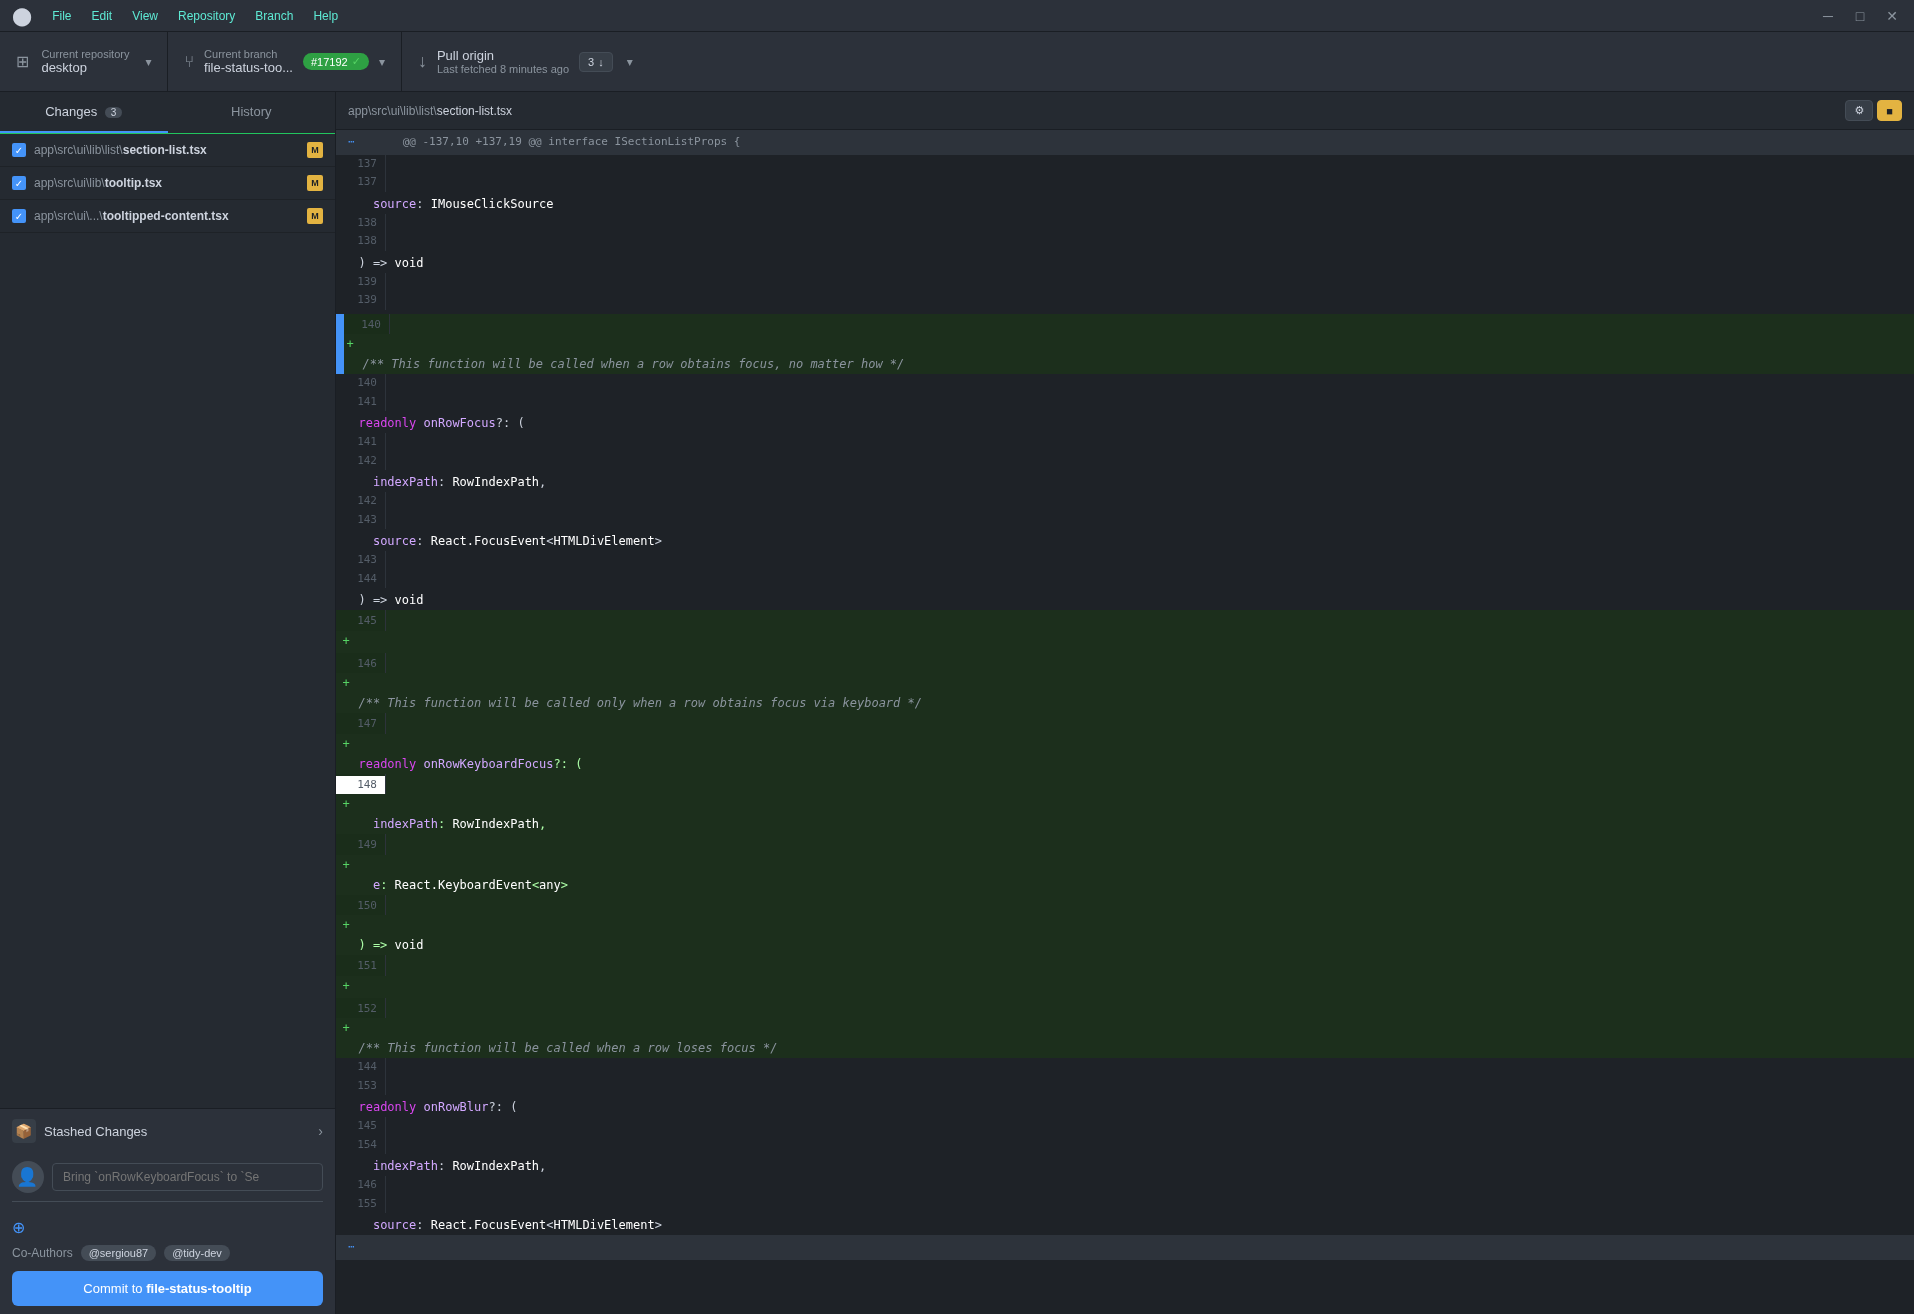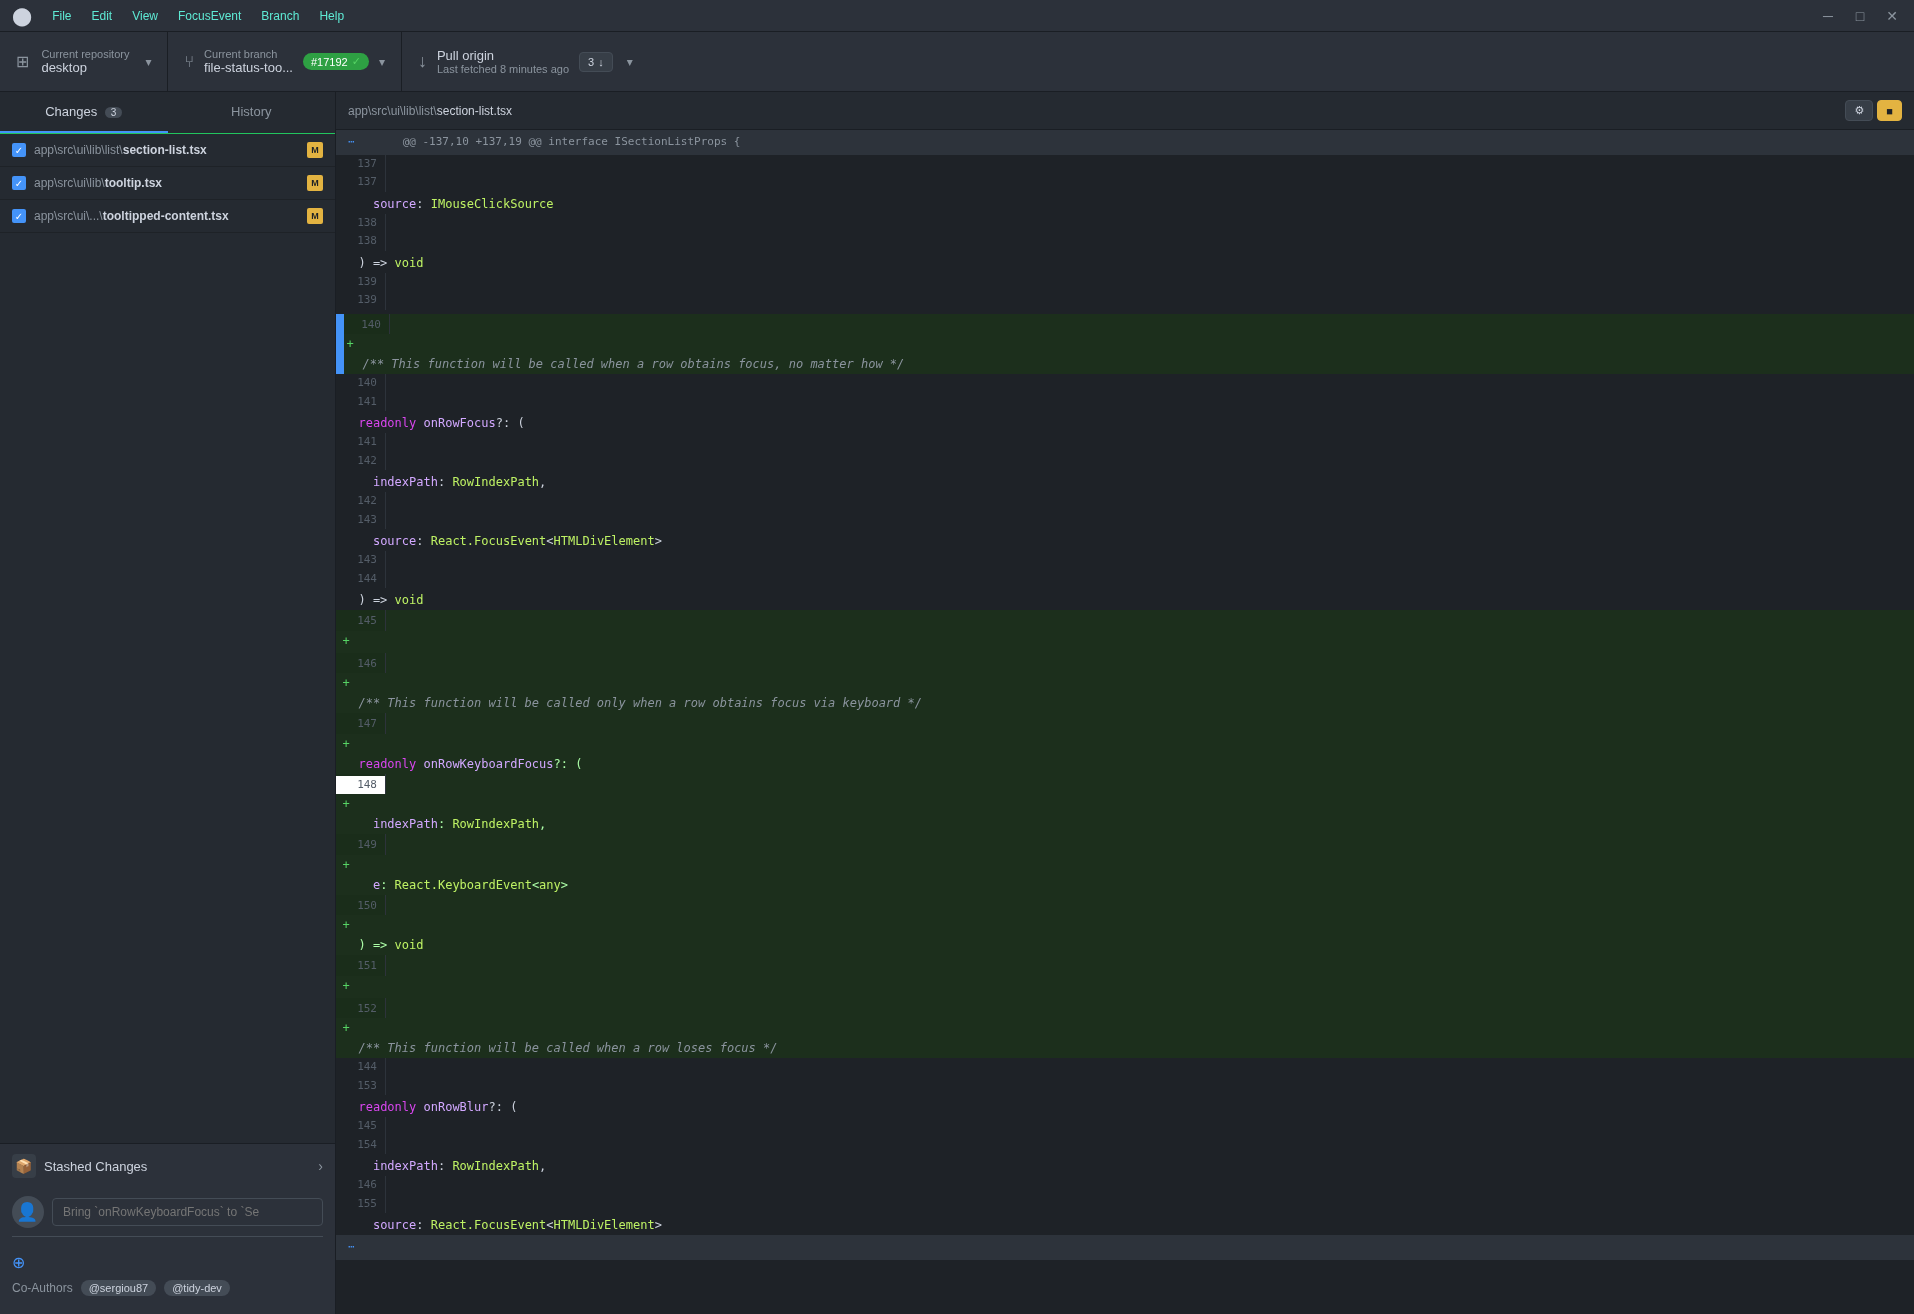--- a/index.html
+++ b/index.html
@@ -416,21 +416,21 @@
       background: #1c2f1c;
     }
     .diff-line.added .line-num { background: #1a2d1a; }
     .diff-line.added .line-sign { color: #56d364; }
     .diff-line.added .line-content { color: #adffa8; }
     .diff-line.context .line-content { color: #cdd3de; }
     .diff-line.context .line-sign { color: transparent; }
 
     
     .kw { color: #d946ef; }
-    .type { color: #bef264; }
+    .type { color: #ffffff; }
     .comment { color: #8b949e; font-style: italic; }
     .prop { color: #d2a8ff; }
     .diff-line.selected { position: relative; }
     .diff-line.selected::before {
       content: '';
       position: absolute;
       left: 0;
       top: 0;
       bottom: 0;
       width: 4px;
@@ -439,21 +439,21 @@
   </style>
 </head>
 <body>
 
 <div class="titlebar">
   <span style="color:#cdd3de; font-size:18px;">⬤</span>
   <div class="titlebar-menu">
     <span class="titlebar-menu-item">File</span>
     <span class="titlebar-menu-item">Edit</span>
     <span class="titlebar-menu-item">View</span>
-    <span class="titlebar-menu-item">FocusEvent</span>
+    <span class="titlebar-menu-item">Repository</span>
     <span class="titlebar-menu-item">Branch</span>
     <span class="titlebar-menu-item">Help</span>
   </div>
   <div class="window-controls">
     <span class="window-btn">─</span>
     <span class="window-btn">□</span>
     <span class="window-btn">✕</span>
   </div>
 </div>
 
@@ -554,20 +554,23 @@
         </div>
         <hr class="divider-line">
         <div class="co-authors-row">
           <span class="add-coauthor-icon">⊕</span>
         </div>
         <div style="display:flex; align-items:center; gap:8px; margin-bottom:10px;">
           <span class="co-authors-label">Co-Authors</span>
           <span class="author-tag">@sergiou87</span>
           <span class="author-tag">@tidy-dev</span>
         </div>
+        <button class="commit-btn">
+          <span>Commit to </span><strong>file-status-tooltip</strong>
+        </button>
       </div>
     </div>
   </div>
 
   <div class="right-panel">
 
     <div class="diff-header">
       <span class="diff-path">
         <span>app\src\ui\lib\list\</span><span class="filename">section-list.tsx</span>
       </span>

